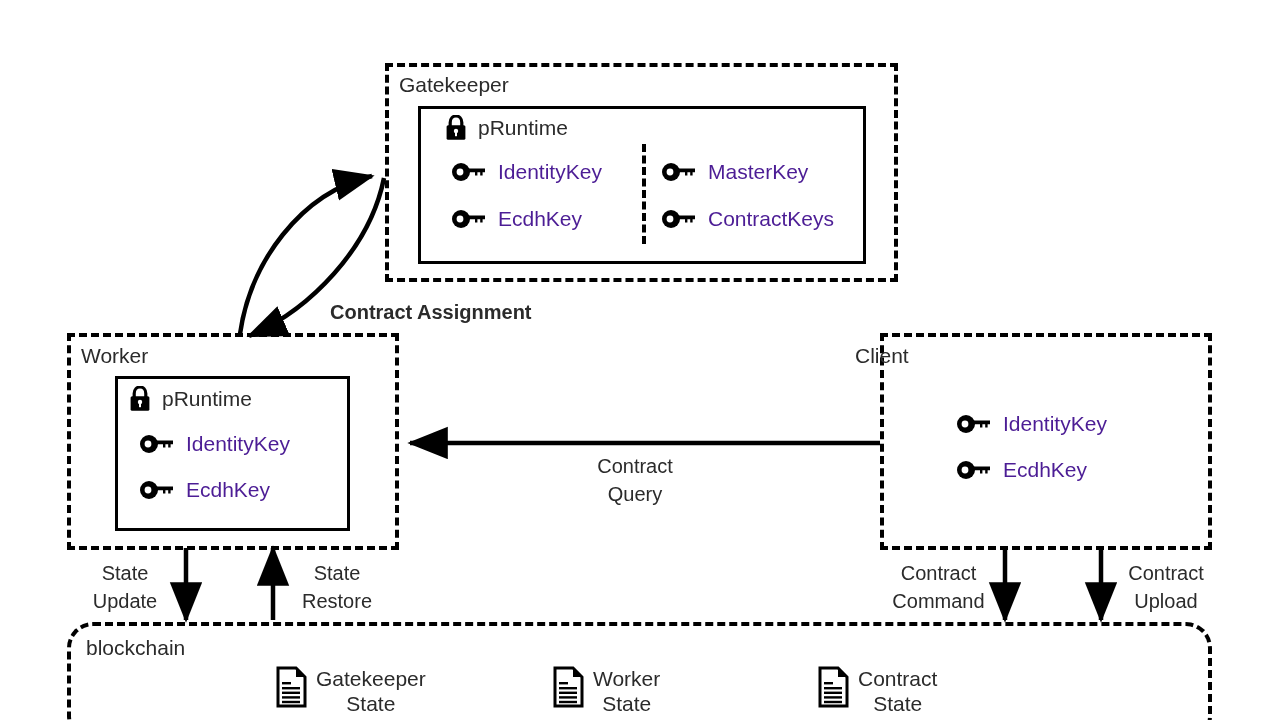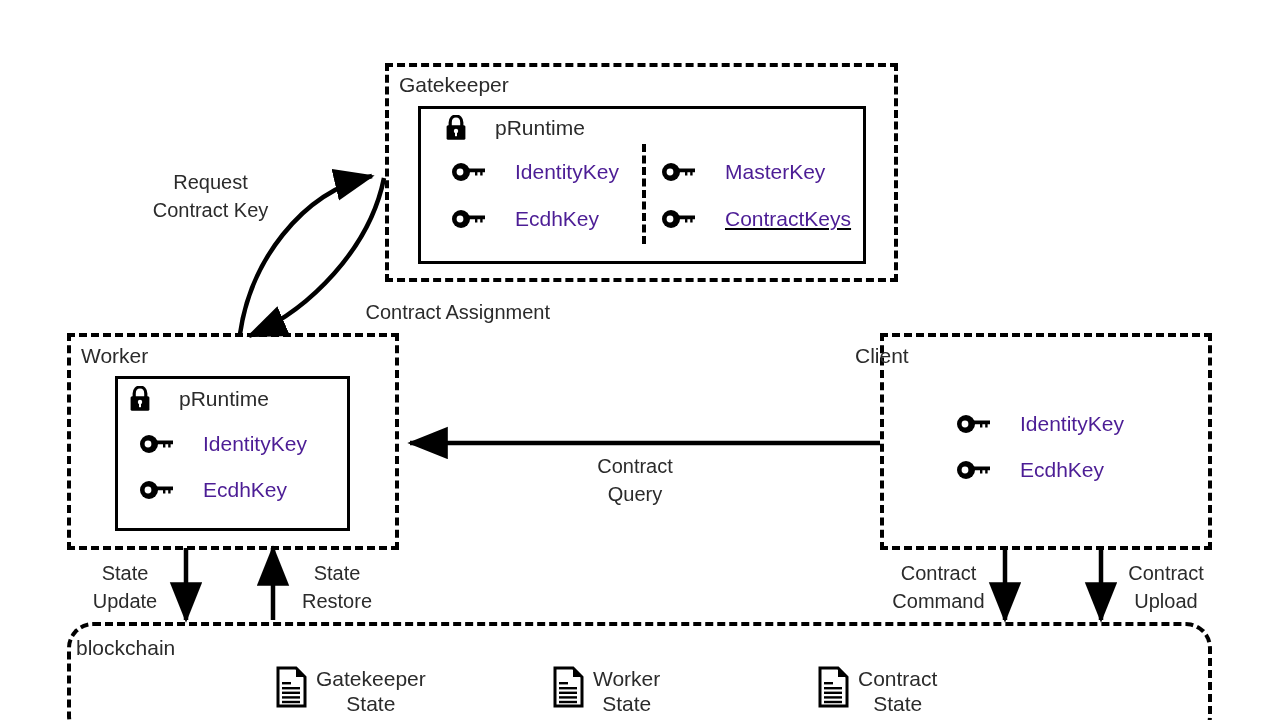--- a/index.html
+++ b/index.html
@@ -47,21 +47,21 @@
     position: absolute;
     font-size: 21px;
     line-height: 24px;
     color: #2b2b2b;
     white-space: nowrap;
   }
   .row-item {
     position: absolute;
     display: flex;
     align-items: center;
-    gap: 27px;
+    gap: 10px;
     white-space: nowrap;
   }
   .row-label {
     font-size: 21px;
     line-height: 24px;
     color: #4c1d95;
   }
   .runtime-label {
     font-size: 21px;
     line-height: 24px;
@@ -166,21 +166,21 @@
     <span>
       <svg class="icon-svg" width="36" height="18" viewBox="0 0 36 18">
         <circle cx="9" cy="9" r="9" fill="#000"></circle>
         <circle cx="8" cy="9" r="3.4" fill="#fff"></circle>
         <path d="M15,5.6 L33,5.6 L33,9.2 L30.6,9.2 L30.6,12.4 L28.2,12.4 L28.2,9.2 L25.4,9.2 L25.4,12.4 L23,12.4 L23,9.2 L15,9.2 z" fill="#000"></path>
       </svg>
     </span>
     <span class="row-label">MasterKey</span>
   </div>
 
-  <div class="row-item" style="left:662px; top:159px;text-decoration:underline;">
+  <div class="row-item" style="left:662px; top:159px;">
     <span>
       <svg class="icon-svg" width="36" height="18" viewBox="0 0 36 18">
         <circle cx="9" cy="9" r="9" fill="#000"></circle>
         <circle cx="8" cy="9" r="3.4" fill="#fff"></circle>
         <path d="M15,5.6 L33,5.6 L33,9.2 L30.6,9.2 L30.6,12.4 L28.2,12.4 L28.2,9.2 L25.4,9.2 L25.4,12.4 L23,12.4 L23,9.2 L15,9.2 z" fill="#000"></path>
       </svg>
     </span>
     <span class="row-label">ContractKeys</span>
   </div>
 
@@ -242,21 +242,21 @@
       <svg class="icon-svg" width="36" height="18" viewBox="0 0 36 18">
         <circle cx="9" cy="9" r="9" fill="#000"></circle>
         <circle cx="8" cy="9" r="3.4" fill="#fff"></circle>
         <path d="M15,5.6 L33,5.6 L33,9.2 L30.6,9.2 L30.6,12.4 L28.2,12.4 L28.2,9.2 L25.4,9.2 L25.4,12.4 L23,12.4 L23,9.2 L15,9.2 z" fill="#000"></path>
       </svg>
     </span>
     <span class="row-label">EcdhKey</span>
   </div>
 
   <div class="node-box dashed-box rounded-box" style="left:67px; top:574px; width:1145px; height:121px;"></div>
-  <div class="box-title" style="left:76px; top:588px;text-align:right;">blockchain</div>
+  <div class="box-title" style="left:86px; top:588px;text-align:right;">blockchain</div>
 
   <div class="doc-item" style="left:276px; top:618px;">
     <span>
       <svg class="icon-svg" width="32" height="42" viewBox="0 0 32 42">
         <path d="M2,2 L20,2 L29,11 L29,40 L2,40 z" fill="#fff" stroke="#000" stroke-width="3"></path>
         <path d="M20,2 L20,11 L29,11 z" fill="#000"></path>
         <rect x="6" y="16" width="9" height="2.4" fill="#000"></rect>
         <rect x="6" y="21" width="18" height="2.4" fill="#000"></rect>
         <rect x="6" y="25.6" width="18" height="2.4" fill="#000"></rect>
         <rect x="6" y="30.2" width="18" height="2.4" fill="#000"></rect>
@@ -292,24 +292,22 @@
         <rect x="6" y="21" width="18" height="2.4" fill="#000"></rect>
         <rect x="6" y="25.6" width="18" height="2.4" fill="#000"></rect>
         <rect x="6" y="30.2" width="18" height="2.4" fill="#000"></rect>
         <rect x="6" y="34.8" width="18" height="2.4" fill="#000"></rect>
       </svg>
     </span>
     <span class="doc-text">Contract
 State</span>
   </div>
 
-  <div class="edge-label" style="left:128px; top:120px; width:165px;">Request
-Contract Key</div>
-
-  <div class="edge-label" style="left:330px; top:250px; width:220px; text-align:right;">Contract Assignment</div>
+
+  <div class="edge-label" style="left:330px; top:250px; width:220px; text-align:left;font-weight:bold;">Contract Assignment</div>
 
   <div class="edge-label" style="left:555px; top:404px; width:160px;">Contract
 Query</div>
 
   <div class="edge-label" style="left:70px; top:511px; width:110px; text-align:center;">State
 Update</div>
 
   <div class="edge-label" style="left:282px; top:511px; width:110px; text-align:center;">State
 Restore</div>
 

